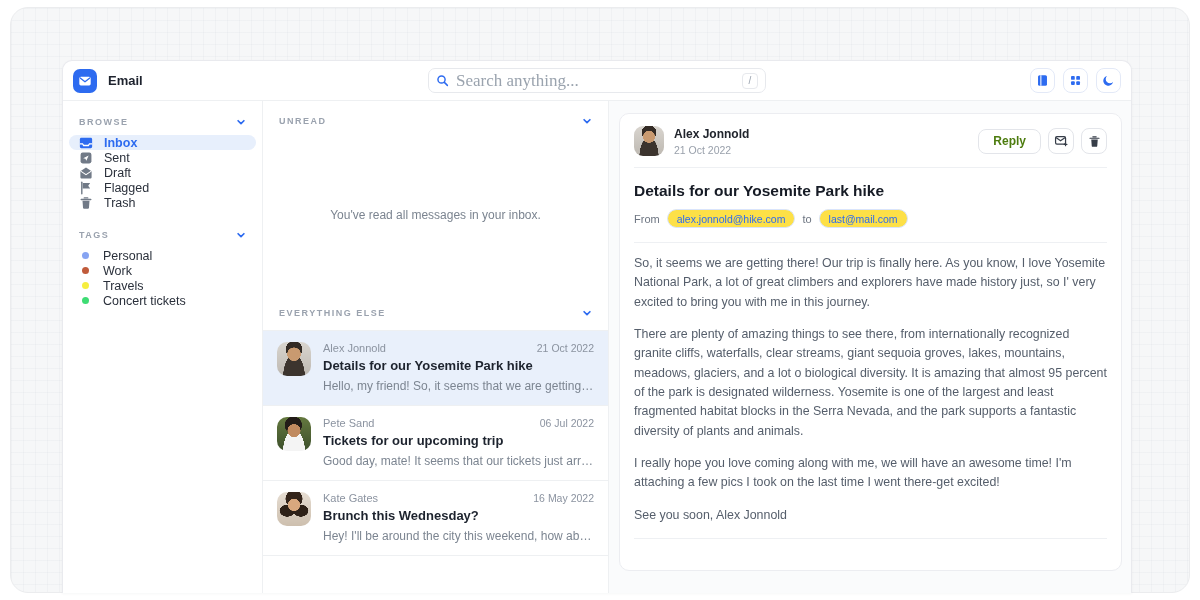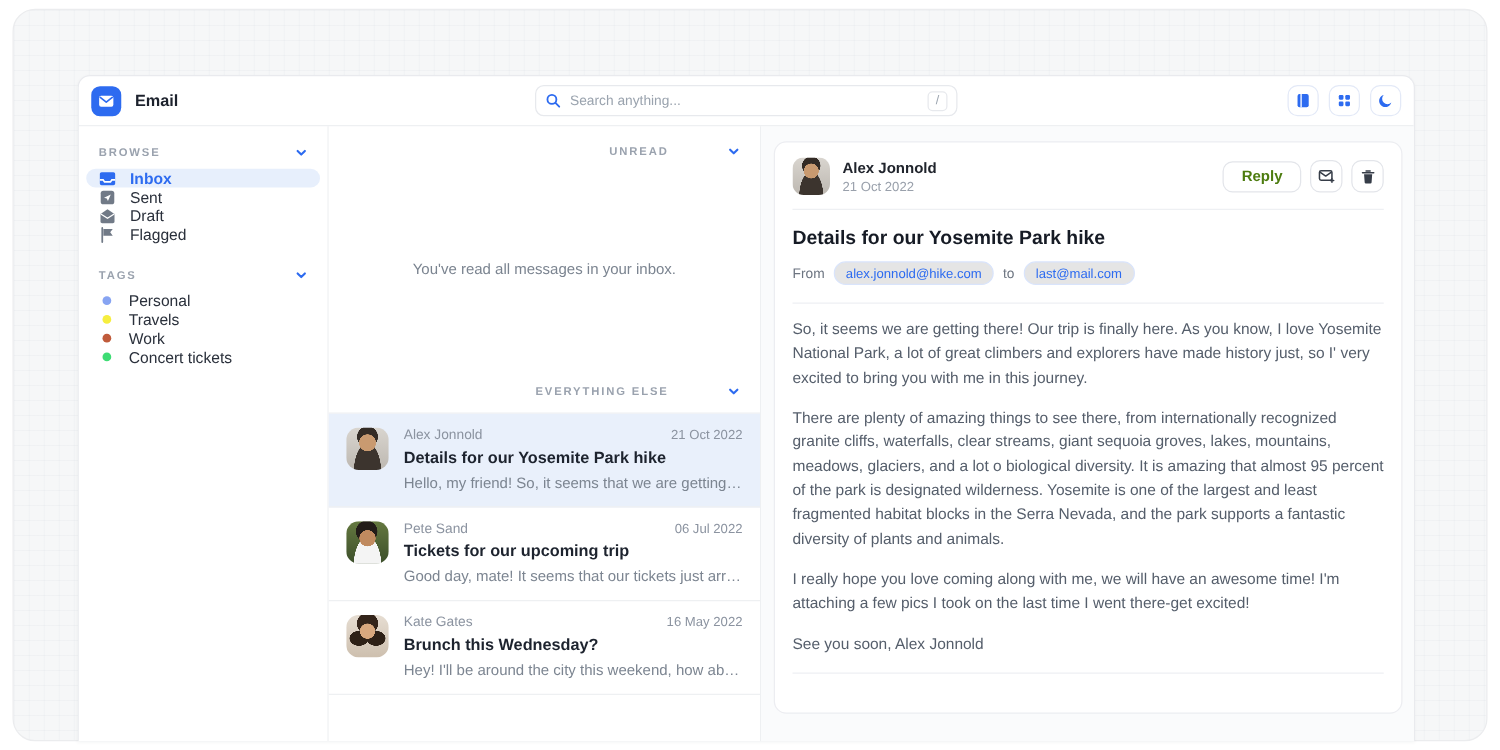--- a/index.html
+++ b/index.html
@@ -21,21 +21,21 @@
 
   
   .app-header { height:40px; flex:0 0 40px; display:flex; align-items:center;
     border-bottom:1px solid #eef0f2; padding:0 10px; position:relative; }
   .logo-box { width:24px; height:24px; border-radius:7px; background:#2d6bf0;
     display:flex; align-items:center; justify-content:center; }
   .app-title { margin-left:11px; font-size:13px; font-weight:700; color:#1d222d; }
   .search-bar { position:absolute; left:50%; transform:translateX(-50%); width:338px;
     height:25px; border:1px solid #e7e9ed; border-radius:7px; background:#fff;
     display:flex; align-items:center; padding:0 7px; gap:7px; }
-  .search-bar .ph { flex:1; font-size:11px; color:#9aa3ae; }
+  .search-bar .ph { flex:1; font-size:17px; color:#9aa3ae;font-family:Liberation Serif, serif; }
   .key-badge { width:16px; height:16px; border:1px solid #e7e9ed; border-radius:4px;
     font-size:10px; color:#9aa3ae; display:flex; align-items:center; justify-content:center; }
   .header-actions { margin-left:auto; display:flex; gap:8px; }
   .icon-btn-sm { width:25px; height:25px; border:1px solid #e3e9f7; border-radius:8px;
     background:#fff; display:flex; align-items:center; justify-content:center;
     color:#2d6bf0; cursor:pointer; }
 
   
   .app-body { flex:1; display:flex; min-height:0; }
 
@@ -48,21 +48,21 @@
     border-radius:8px; font-size:12.5px; color:#2a303b; cursor:pointer; }
   .nav-item .nv-ic { color:#717a87; display:flex; }
   .nav-item.active { background:#e7effc; color:#2d6bf0; font-weight:600; }
   .nav-item.active .nv-ic { color:#2d6bf0; }
   .tags-gap { height:14px; }
   .tag-dot { width:7px; height:7px; border-radius:50%; flex:0 0 7px; margin:0 3px; }
 
   
   .list-col { width:346px; flex:0 0 346px; border-right:1px solid #eef0f2;
     display:flex; flex-direction:column; background:#fff; }
-  .list-head { display:flex; align-items:center; justify-content:flex-end;
+  .list-head { display:flex; align-items:center; justify-content:space-between;
     padding:15px 16px 10px;gap:47px; }
   .empty-state { height:157px; display:flex; align-items:center; justify-content:center;
     font-size:12px; color:#7b8490; padding:0 20px; text-align:center; }
   .list-head.second { border-bottom:1px solid #eef0f2; padding-bottom:12px; }
   .mail-item { display:flex; gap:12px; padding:11px 14px 12px; border-bottom:1px solid #eef0f2;
     cursor:pointer; }
   .mail-item.selected { background:#e9f0fb; }
   .m-avatar { width:34px; height:34px; border-radius:10px; flex:0 0 34px; }
   .m-main { flex:1; min-width:0; }
   .m-row1 { display:flex; justify-content:space-between; align-items:baseline; }
@@ -103,21 +103,21 @@
   .reply-btn { height:25px; padding:0 14px; border:1px solid #e3e5ea; border-radius:8px;
     background:#fff; font-size:12px; font-weight:600; color:#4d7c0f;
     display:flex; align-items:center; cursor:pointer; }
   .icon-btn { width:26px; height:26px; border:1px solid #e3e5ea; border-radius:8px;
     background:#fff; display:flex; align-items:center; justify-content:center;
     color:#363d48; cursor:pointer; }
   .divider { height:1px; background:#eef0f3; margin:11px 0; }
   .d-subject { font-size:15.5px; font-weight:700; color:#161b25; margin:14px 0 9px; }
   .from-row { display:flex; align-items:center; gap:7px; font-size:11px; color:#6c7480; }
   .email-pill { border:1px solid #d9e4fb; border-radius:999px; padding:2.5px 9px;
-    font-size:10.5px; color:#2d6bf0; background:#e5e5e5; cursor:pointer; }
+    font-size:10.5px; color:#2d6bf0; background:#fde047; cursor:pointer; }
   .d-body p { font-size:12.4px; line-height:1.56; color:#555e6b; margin-bottom:13px; }
 
   svg { display:block; }
 </style>
 </head>
 <body>
 
 <div class="frame"></div>
 
 <div class="window">
@@ -214,43 +214,53 @@
       </div>
       <div class="nav-item">
         <span class="nv-ic">
           <svg width="14" height="14" viewBox="0 0 16 16">
               <path d="M3.2 1.5v13" stroke="currentColor" stroke-width="1.6" stroke-linecap="round"></path>
               <path d="M4.2 2.4h8.6L10.5 5.5l2.3 3.1H4.2z" fill="currentColor"></path>
             </svg>
         </span>
         <span>Flagged</span>
       </div>
+      <div class="nav-item">
+        <span class="nv-ic">
+          <svg width="14" height="14" viewBox="0 0 16 16">
+              <path d="M2.5 4h11" stroke="currentColor" stroke-width="1.5" stroke-linecap="round"></path>
+              <path d="M6 2.2h4" stroke="currentColor" stroke-width="1.5" stroke-linecap="round"></path>
+              <path d="M4 5.5h8l-.6 8a1.2 1.2 0 0 1-1.2 1.1H5.8a1.2 1.2 0 0 1-1.2-1.1z" fill="currentColor"></path>
+            </svg>
+        </span>
+        <span>Trash</span>
+      </div>
 
       <div class="tags-gap"></div>
 
       <div class="sec-head">
         <span class="sec-label">TAGS</span>
         <span>
           <svg width="10" height="10" viewBox="0 0 12 12" fill="none" stroke="#2d6bf0" stroke-width="2" stroke-linecap="round" stroke-linejoin="round">
               <path d="m2.5 4.5 3.5 3.5 3.5-3.5"></path>
             </svg>
         </span>
       </div>
 
       <div class="nav-item">
         <span class="tag-dot" style="background-color: rgb(135, 164, 242);"></span>
         <span>Personal</span>
       </div>
       <div class="nav-item">
+        <span class="tag-dot" style="background-color: rgb(192, 91, 59);"></span>
+        <span>Work</span>
+      </div>
+      <div class="nav-item">
         <span class="tag-dot" style="background-color: rgb(246, 238, 63);"></span>
         <span>Travels</span>
-      </div>
-      <div class="nav-item">
-        <span class="tag-dot" style="background-color: rgb(192, 91, 59);"></span>
-        <span>Work</span>
       </div>
       <div class="nav-item">
         <span class="tag-dot" style="background-color: rgb(62, 220, 116);"></span>
         <span>Concert tickets</span>
       </div>
     </div>
 
     <div class="list-col">
       <div class="list-head">
         <span class="sec-label">UNREAD</span>

